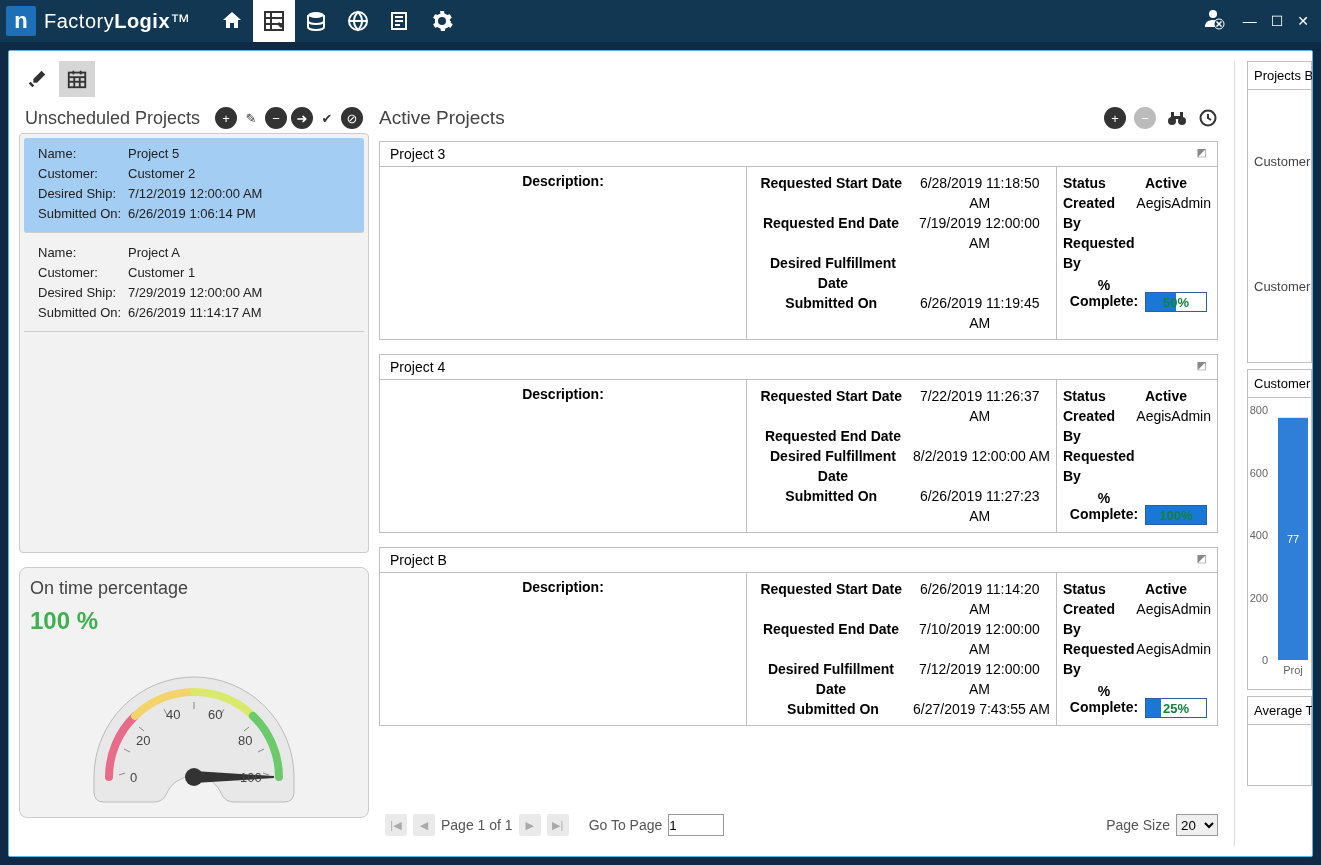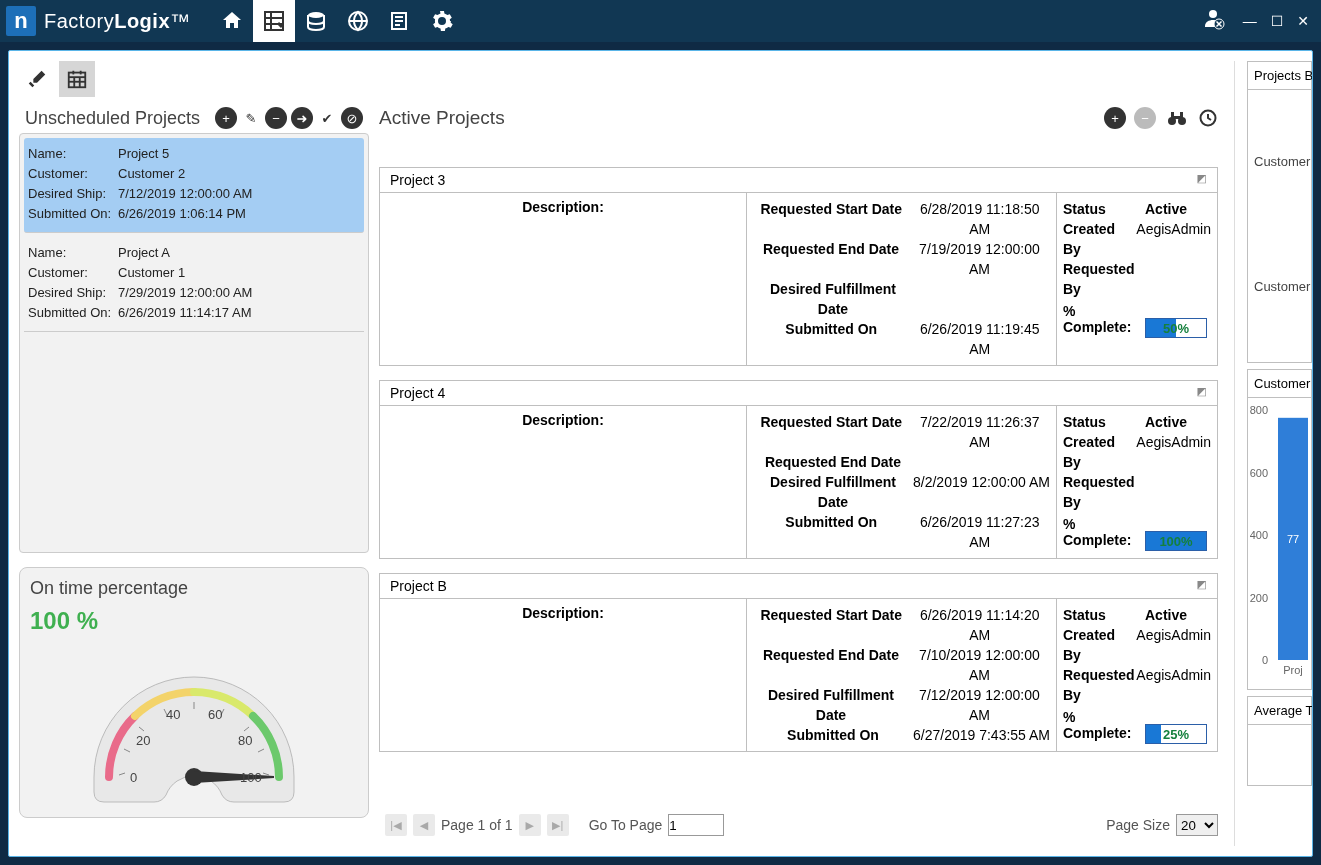--- a/index.html
+++ b/index.html
@@ -19,48 +19,48 @@
 .workspace { background:#fff; height:100%; border:1px solid #5ab5e8; border-radius:2px; padding:10px 0 10px 10px; display:flex; gap:10px;}
 .left-col { width:350px; display:flex; flex-direction:column;}
 .tab-row { height:36px; display:flex; gap:4px; margin-bottom:6px;}
 .tab { width:36px; height:36px; display:flex; align-items:center; justify-content:center; font-size:20px; color:#333; cursor:pointer;}
 .tab.active { background:#d6d6d6;}
 .panel-header { display:flex; align-items:center; gap:4px; padding:4px 6px; font-size:18px; color:#444;}
 .panel-header .title { flex:1;}
 .icon-btn { width:22px; height:22px; display:flex; align-items:center; justify-content:center; background:#333; color:#fff; border-radius:50%; font-size:13px; cursor:pointer;}
 .icon-btn.plain { background:none; color:#333; width:20px;}
 .unscheduled { background:#f2f2f2; border:1px solid #ccc; border-radius:4px; height:420px; overflow:auto; padding:4px;}
-.card { padding:6px 6px 8px 4px; margin-bottom:4px; font-size:13px; color:#222; border-bottom:1px solid #ccc;}
+.card { padding:6px 6px 8px 14px; margin-bottom:4px; font-size:13px; color:#222; border-bottom:1px solid #ccc;}
 .card.selected { background:#a4cdf3; border-radius:3px;}
 .card-row { display:flex; line-height:20px;}
 .card-row .lbl { width:90px;}
 .gauge-panel { margin-top:14px; background:#f2f2f2; border:1px solid #ccc; border-radius:8px; padding:10px;}
 .gauge-panel h4 { font-size:18px; font-weight:400; color:#444;}
 .gauge-pct { font-size:24px; color:#3fb050; font-weight:700; margin-top:8px;}
 .gauge-vis { display:flex; justify-content:center; margin-top:2px;}
-.mid-col { flex:1; display:flex; flex-direction:column; min-width:0;gap:26px;}
+.mid-col { flex:1; display:flex; flex-direction:column; min-width:0;}
 .mid-header { display:flex; align-items:center; padding:0 6px 4px 0; margin-top:46px;}
 .mid-header .title { font-size:19px; color:#444; flex:1;}
 .mid-icons { display:flex; gap:8px; align-items:center;}
 .proj-card { border:1px solid #bfbfbf; margin:8px 6px 14px 0;}
 .proj-title { padding:4px 10px; font-size:14px; border-bottom:1px solid #bfbfbf; display:flex;}
 .proj-title .nm { flex:1;}
 .proj-title .resize { color:#888; font-size:11px;}
 .proj-body { display:flex; font-size:14px;}
 .pdesc { flex:1; padding:6px 10px; border-right:1px solid #bfbfbf;text-align:center;}
 .pdesc .lbl { font-weight:700;}
 .pdates { width:310px; padding:6px 6px; border-right:1px solid #bfbfbf;text-align:center;}
 .pdates .drow { display:flex; line-height:20px;}
 .pdates .drow .dlbl { width:160px; font-weight:700;}
 .pstatus { width:160px; padding:6px 6px;}
 .pstatus .srow { display:flex; line-height:20px;}
 .pstatus .srow .slbl { width:82px; font-weight:700;}
 .pstatus .srow .sval { font-weight:700;}
 .progress-wrap { margin-top:4px;}
-.progress-wrap .slbl { font-weight:700; display:inline-block; width:82px;}
+.progress-wrap .slbl { font-weight:700; display:inline-block; width:82px;text-align:center;}
 .progress { display:inline-block; vertical-align:middle; width:62px; height:20px; border:1px solid #2b5fa8; position:relative;}
 .progress .fill { position:absolute; left:0; top:0; bottom:0; background:#1978d6;}
 .progress .txt { position:absolute; inset:0; display:flex; align-items:center; justify-content:center; font-size:13px; color:#15803d; font-weight:700;}
 .pager { margin-top:auto; padding:10px 6px; display:flex; align-items:center; gap:6px; font-size:14px; color:#555;}
 .pbtn { width:22px; height:22px; background:#d6d6d6; display:flex; align-items:center; justify-content:center; font-size:11px; cursor:pointer; border-radius:2px;}
 .pbtn.disabled { opacity:.5;}
 .page-num-input { width:56px; height:22px; border:1px solid #999;}
 .page-size-sel { width:42px; height:22px; border:1px solid #999;}
 .right-col { width:78px; overflow:hidden; padding-left:12px; border-left:1px solid #ddd;}
 .side-panel { border:1px solid #bfbfbf; margin-bottom:6px; font-size:13px;}

